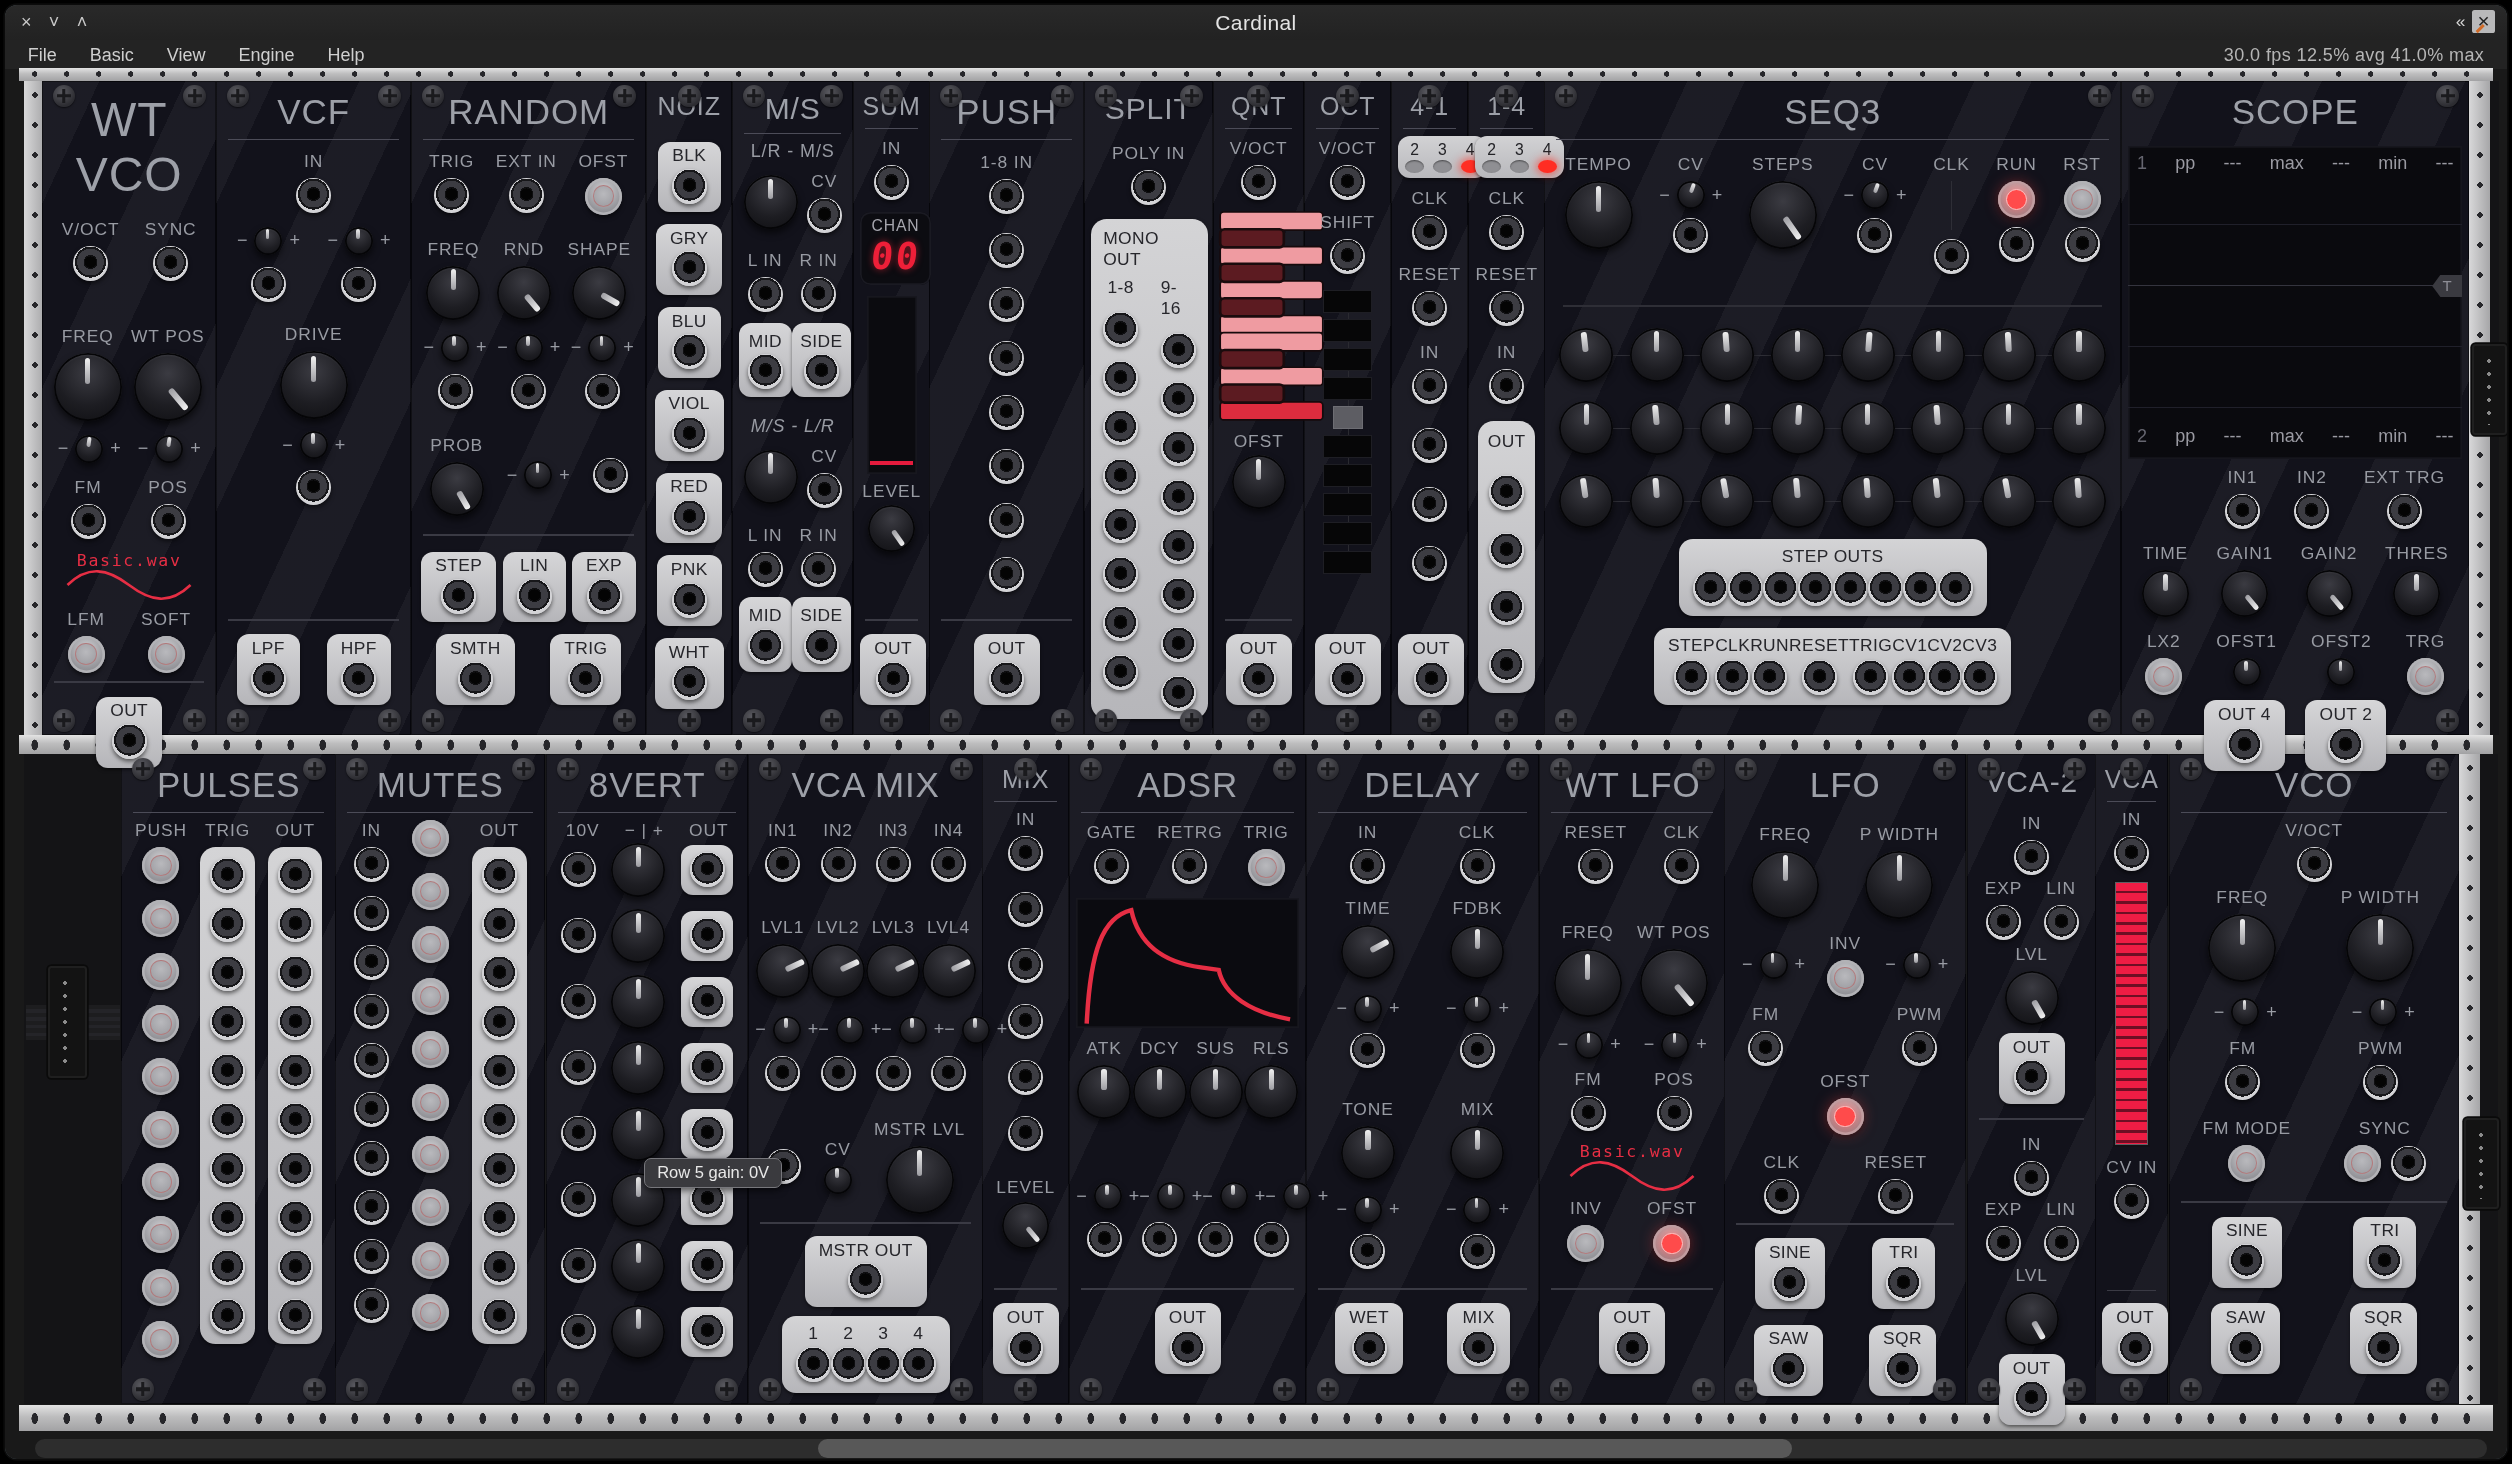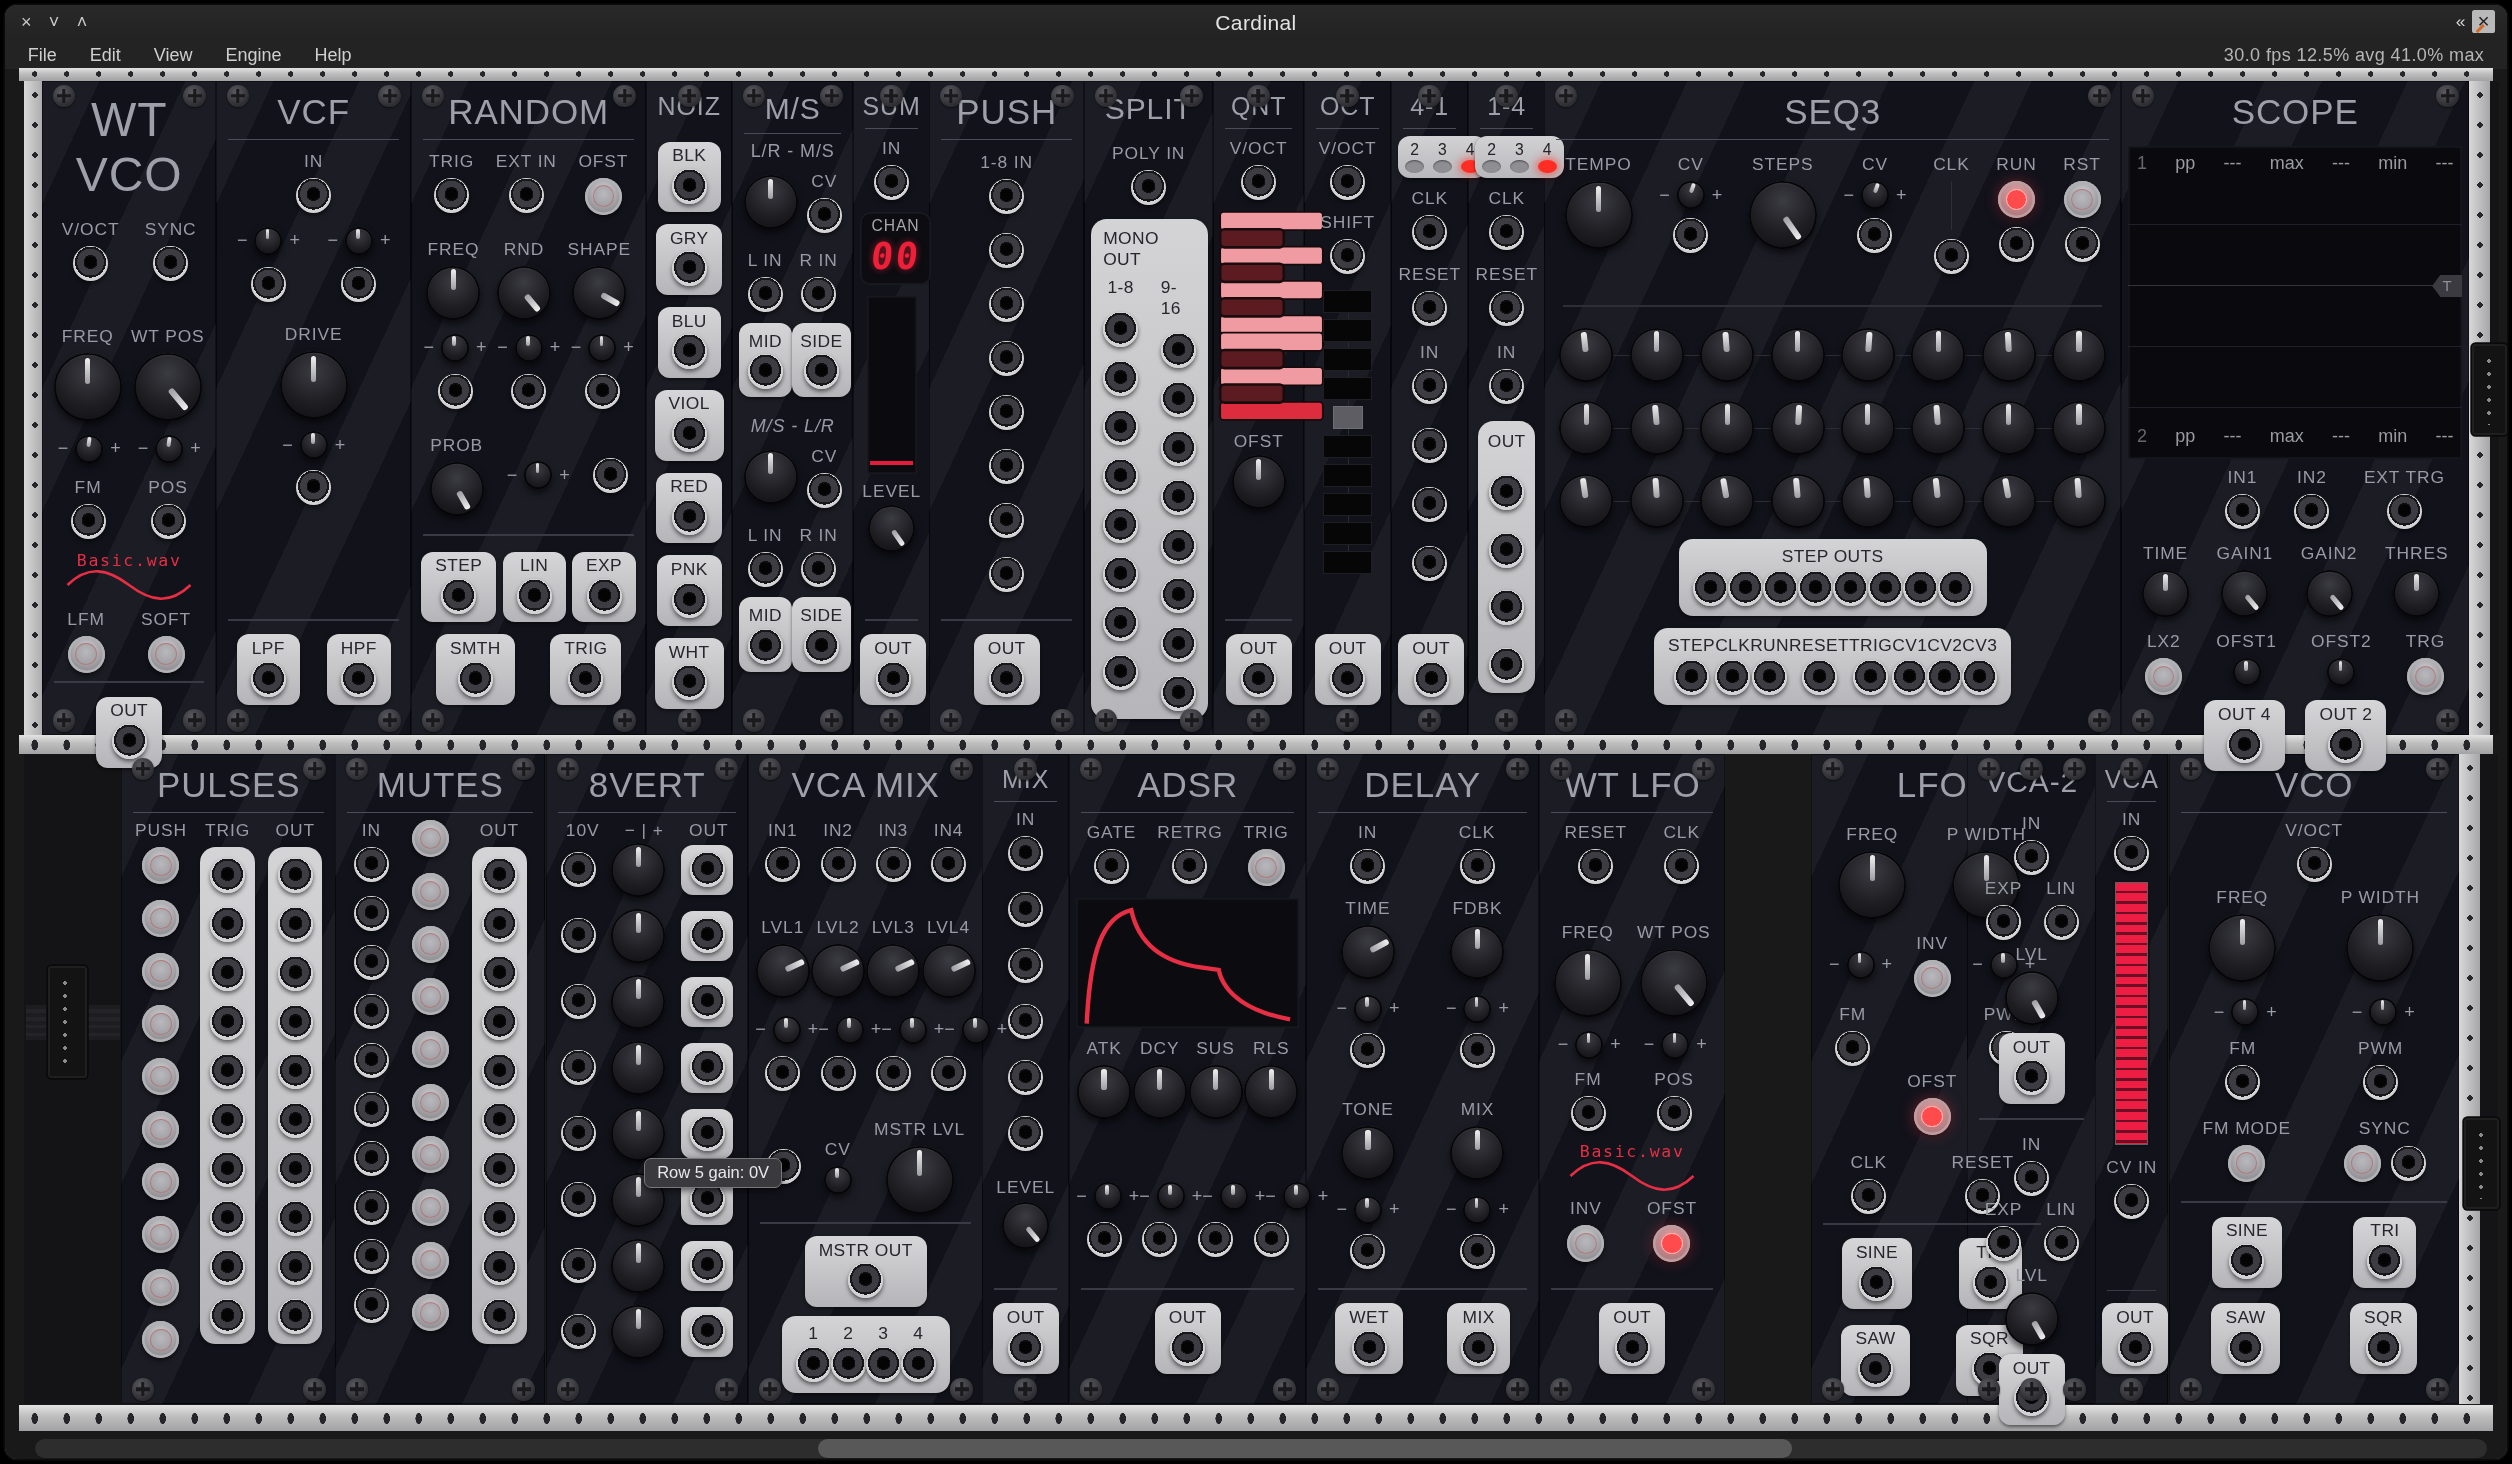--- a/index.html
+++ b/index.html
@@ -123,21 +123,21 @@
     <div class="title">Cardinal</div>
     <div class="rctrls">
       <span class="chev2">«</span>
       <span class="xbox">✕<i></i></span>
     </div>
   </div>
 
   <div class="menubar">
     <div class="menu" id="menu">
         <span>File</span>
-        <span>Edit</span>
+        <span>Basic</span>
         <span>View</span>
         <span>Engine</span>
         <span>Help</span>
       </div>
     <div class="stats">30.0 fps  12.5% avg  41.0% max</div>
   </div>
 
   <div class="rack" id="rack">
       <div class="rail small" style="top: -1.7px; height: 13px;">
         <div class="holes"></div>
@@ -2428,21 +2428,21 @@
           <div class="row" style="margin-top: 5.2px;">
             <div class="cell">
               <div class="jackbox">
                 <div class="jbl">OUT</div>
                 <div class="port"></div>
               </div>
             </div>
           </div>
         </div>
       </div>
-      <div class="module" style="left: 1806px; top: 685px; width: 242px; height: 650px;">
+      <div class="module" style="left: 1719px; top: 685px; width: 242px; height: 650px;">
         <div class="stripes"></div>
         <div class="scr" style="left: 10.4px; top: 3.5px;"></div>
         <div class="scr" style="right: 10.4px; top: 3.5px;"></div>
         <div class="scr" style="left: 10.4px; top: 624px;"></div>
         <div class="scr" style="right: 10.4px; top: 624px;"></div>
         <div class="mtitle" style="font-size: 35px;">LFO</div>
         <div class="tdiv"></div>
         <div class="mbody">
           <div class="row" style="margin-top: 12px;">
             <div class="cell">

